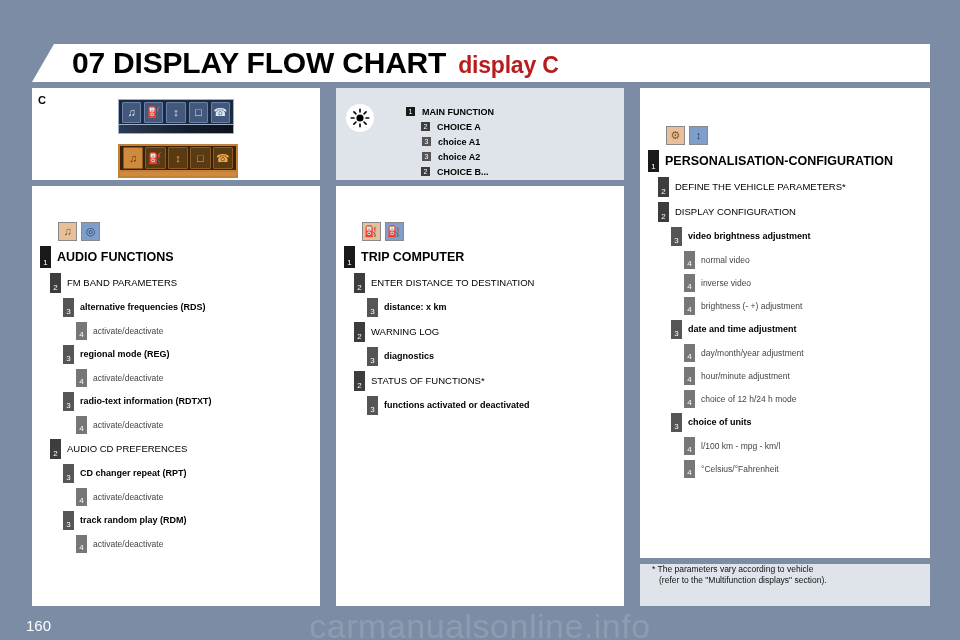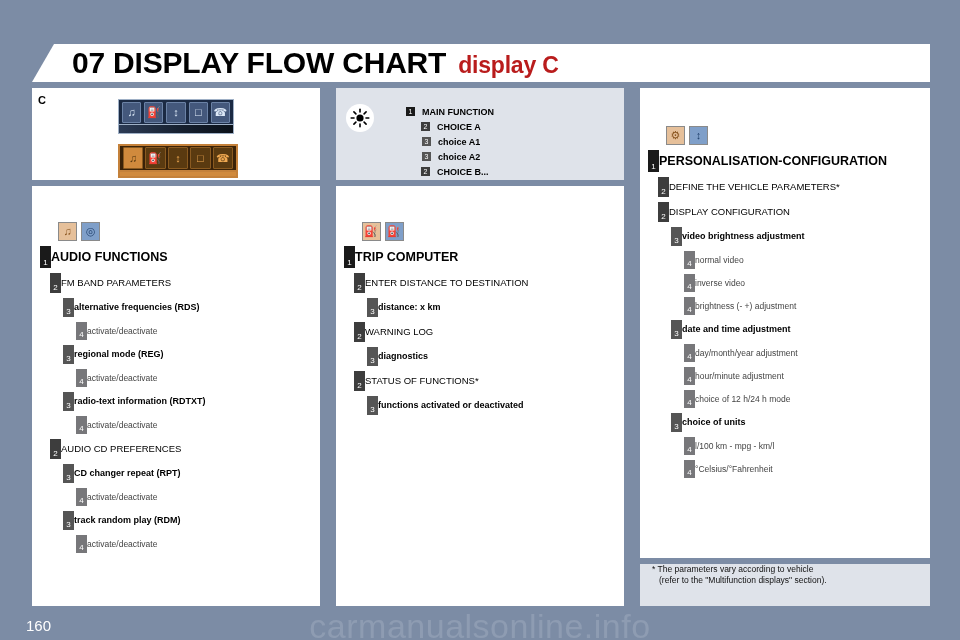--- a/index.html
+++ b/index.html
@@ -188,20 +188,21 @@
     color: #ffffff;
     font-size: 8px;
     display: flex;
     align-items: flex-end;
     justify-content: center;
     padding-bottom: 1px;
     box-sizing: border-box;
     font-family: "Liberation Sans", sans-serif;
   }
   .row-label {
+    margin-left: 6px;
     white-space: nowrap;
   }
 
   
   .row.l1 { margin-left: 0px;  height: 26px; }
   .row.l1 .lvl-badge { background: #1a1a1a; height: 22px; }
   .row.l1 .row-label { font-size: 12.5px; font-weight: bold; color: #000; }
 
   .row.l2 { margin-left: 10px; height: 25px; }
   .row.l2 .lvl-badge { background: #3d3d3d; height: 20px; }

